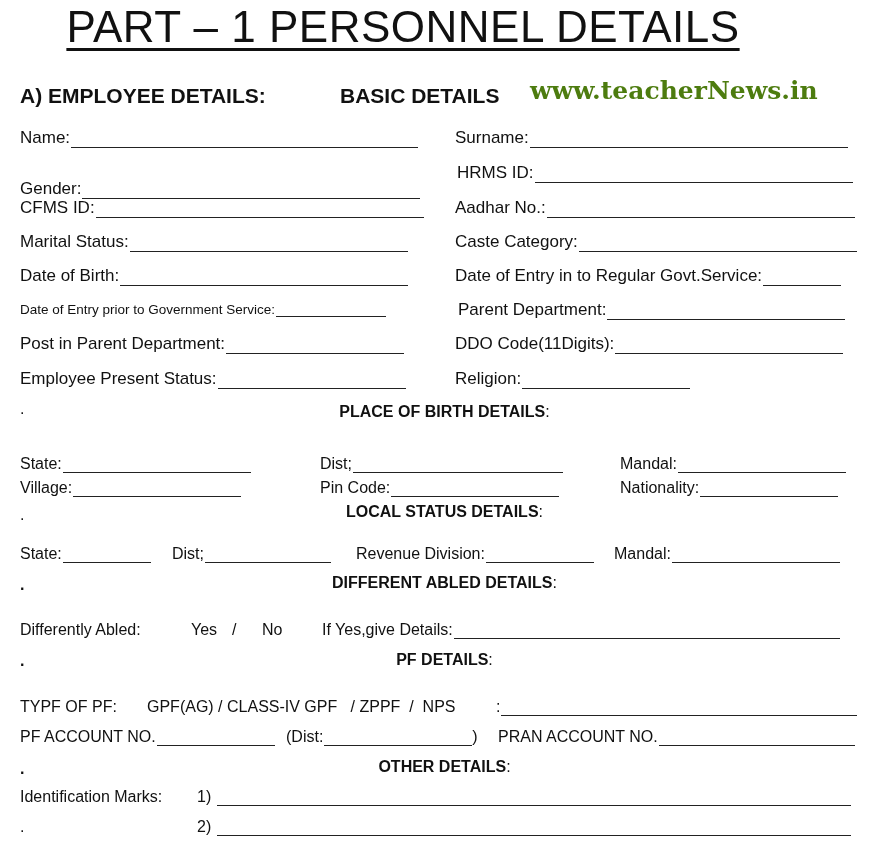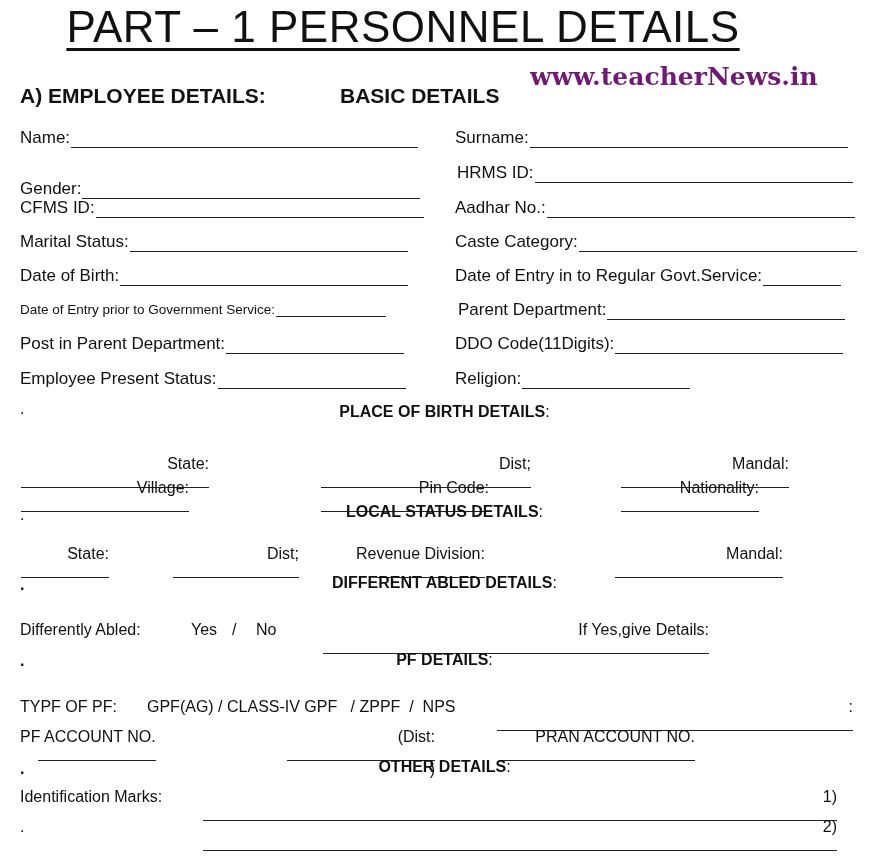--- a/index.html
+++ b/index.html
@@ -5,34 +5,34 @@
   html, body { margin:0; padding:0; background:#ffffff; }
   body { width:889px; height:856px; position:relative; overflow:hidden;
          font-family:"Liberation Sans", "DejaVu Sans", sans-serif; color:#111; }
   .abs { position:absolute; white-space:nowrap; }
   .title { left:0; width:806px; top:2px; text-align:center; font-size:44px; letter-spacing:0.5px; }
   .title span { text-decoration:underline; text-decoration-thickness:3px; text-underline-offset:6px; }
   .h2 { font-weight:bold; font-size:21px; }
   .wm { font-family:"DejaVu Serif", "Liberation Serif", serif; font-weight:bold; font-size:25px; }
   .f { font-size:17px; display:flex; align-items:flex-end; }
   .f.sm { font-size:13.5px; }
-  .f.c { font-size:16px;flex-direction:column; }
+  .f.c { font-size:16px; }
   .line { display:inline-block; border-bottom:1.3px solid #222; height:14px; margin-left:1px; }
   .sec { font-weight:bold; font-size:16px; left:0; width:889px; text-align:center; }
   .sec .colon { font-weight:normal; }
   .dot { font-size:16px; }
 </style>
 </head>
 <body>
 
 <div class="abs title"><span>PART – 1  PERSONNEL DETAILS</span></div>
 
 <div class="abs h2" style="left:20px;top:84px;">A) EMPLOYEE DETAILS:</div>
 <div class="abs h2" style="left:340px;top:84px;">BASIC DETAILS</div>
-<div class="abs wm" style="left:530px;top:62px;color:#701a75;">www.teacherNews.in</div>
+<div class="abs wm" style="left:530px;top:76px;color:#4d7c0f;">www.teacherNews.in</div>
 
 <div class="abs f" style="left:20px;top:128px;">
     <span>Name:</span>
     <span class="line" style="width:347px"></span>
   </div>
 <div class="abs f" style="left:20px;top:163px;margin-top:16px;">
     <span>Gender:</span>
     <span class="line" style="width:338px"></span>
   </div>
 <div class="abs f" style="left:20px;top:198px;">
@@ -140,21 +140,21 @@
     <span>Mandal:</span>
     <span class="line" style="width:168px"></span>
   </div>
 
 <div class="abs dot" style="left:20px;top:576px;font-weight:bold;">.</div>
 <div class="abs sec" style="top:574px;"><span>DIFFERENT ABLED DETAILS</span><span class="colon">:</span></div>
 
 <div class="abs f c" style="left:20px;top:621px;">Differently Abled:</div>
 <div class="abs f c" style="left:191px;top:621px;">Yes</div>
 <div class="abs f c" style="left:232px;top:621px;">/</div>
-<div class="abs f c" style="left:256px;top:621px;">No</div>
+<div class="abs f c" style="left:262px;top:621px;">No</div>
 <div class="abs f c" style="left:322px;top:621px;">
     <span>If Yes,give Details:</span>
     <span class="line" style="width:386px"></span>
   </div>
 
 <div class="abs dot" style="left:20px;top:652px;font-weight:bold;">.</div>
 <div class="abs sec" style="top:651px;"><span>PF DETAILS</span><span class="colon">:</span></div>
 
 <div class="abs f c" style="left:20px;top:698px;">TYPF OF PF:</div>
 <div class="abs f c" style="left:147px;top:698px;white-space:pre;">GPF(AG) / CLASS-IV GPF   / ZPPF  /  NPS</div>

